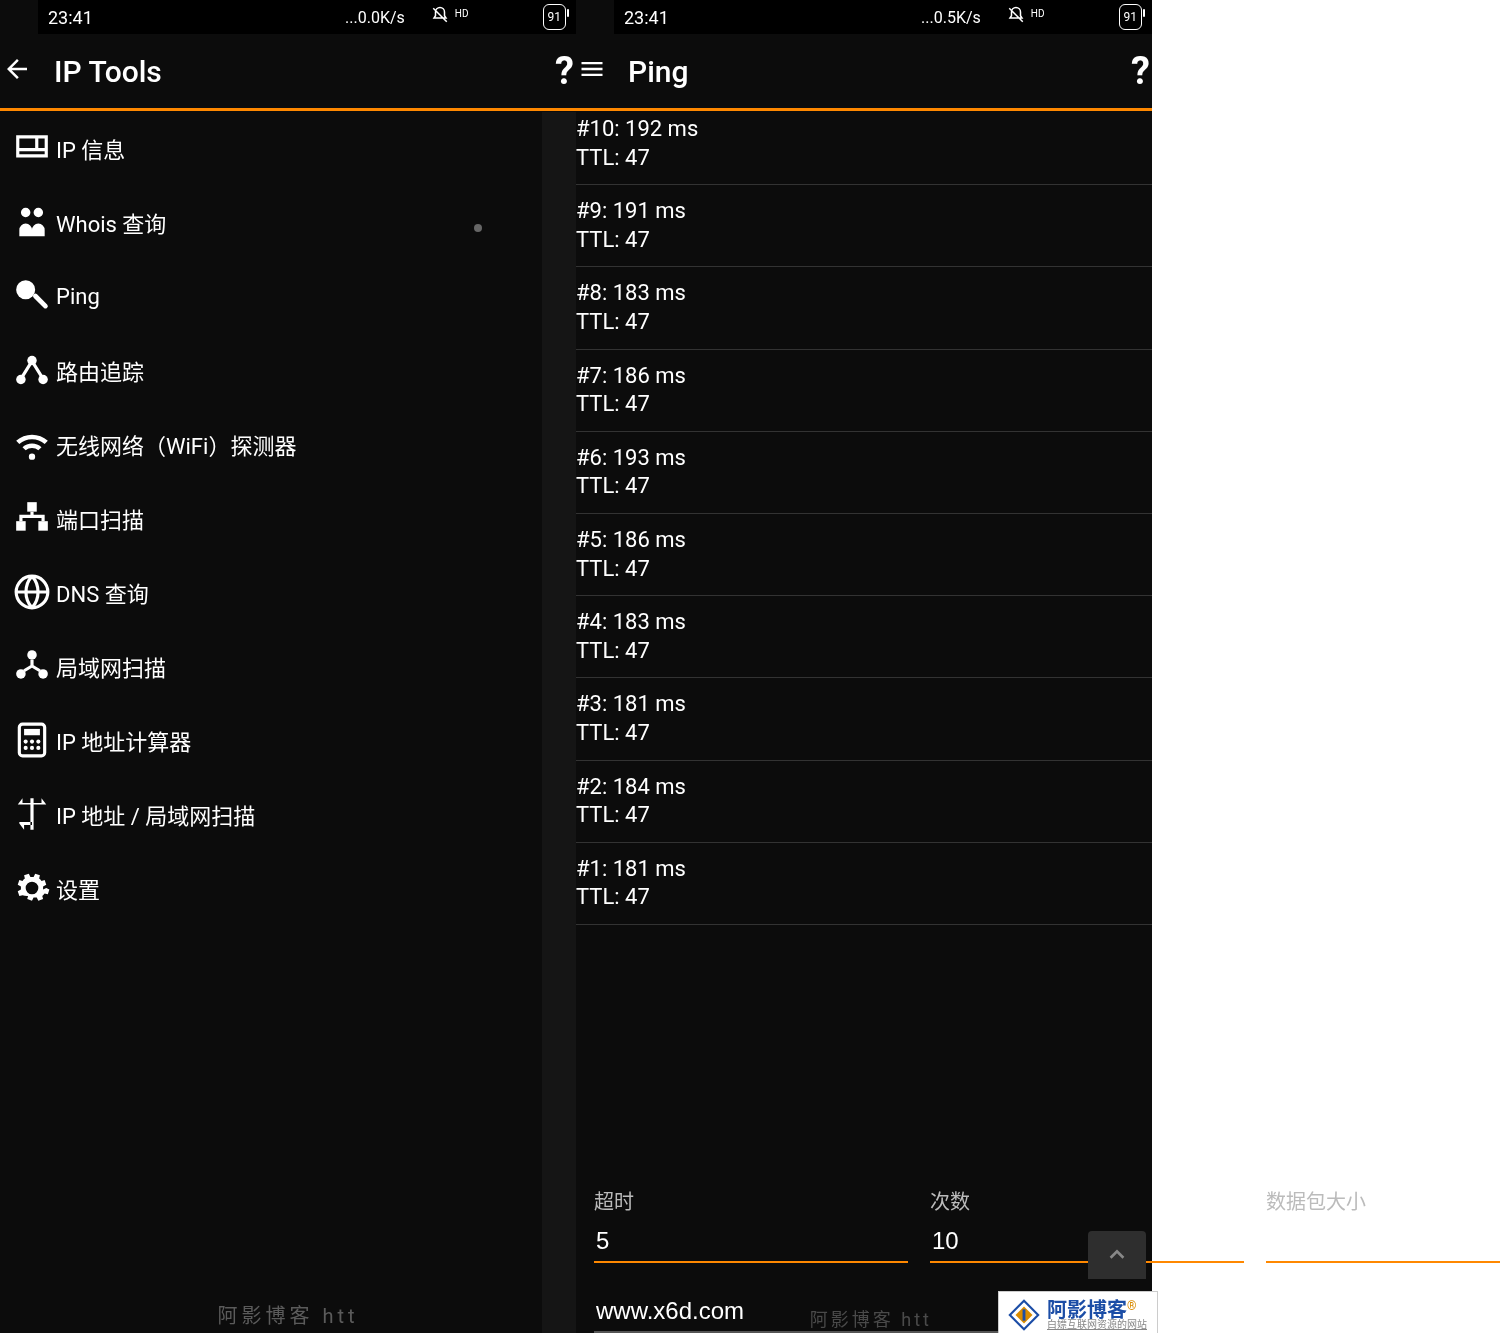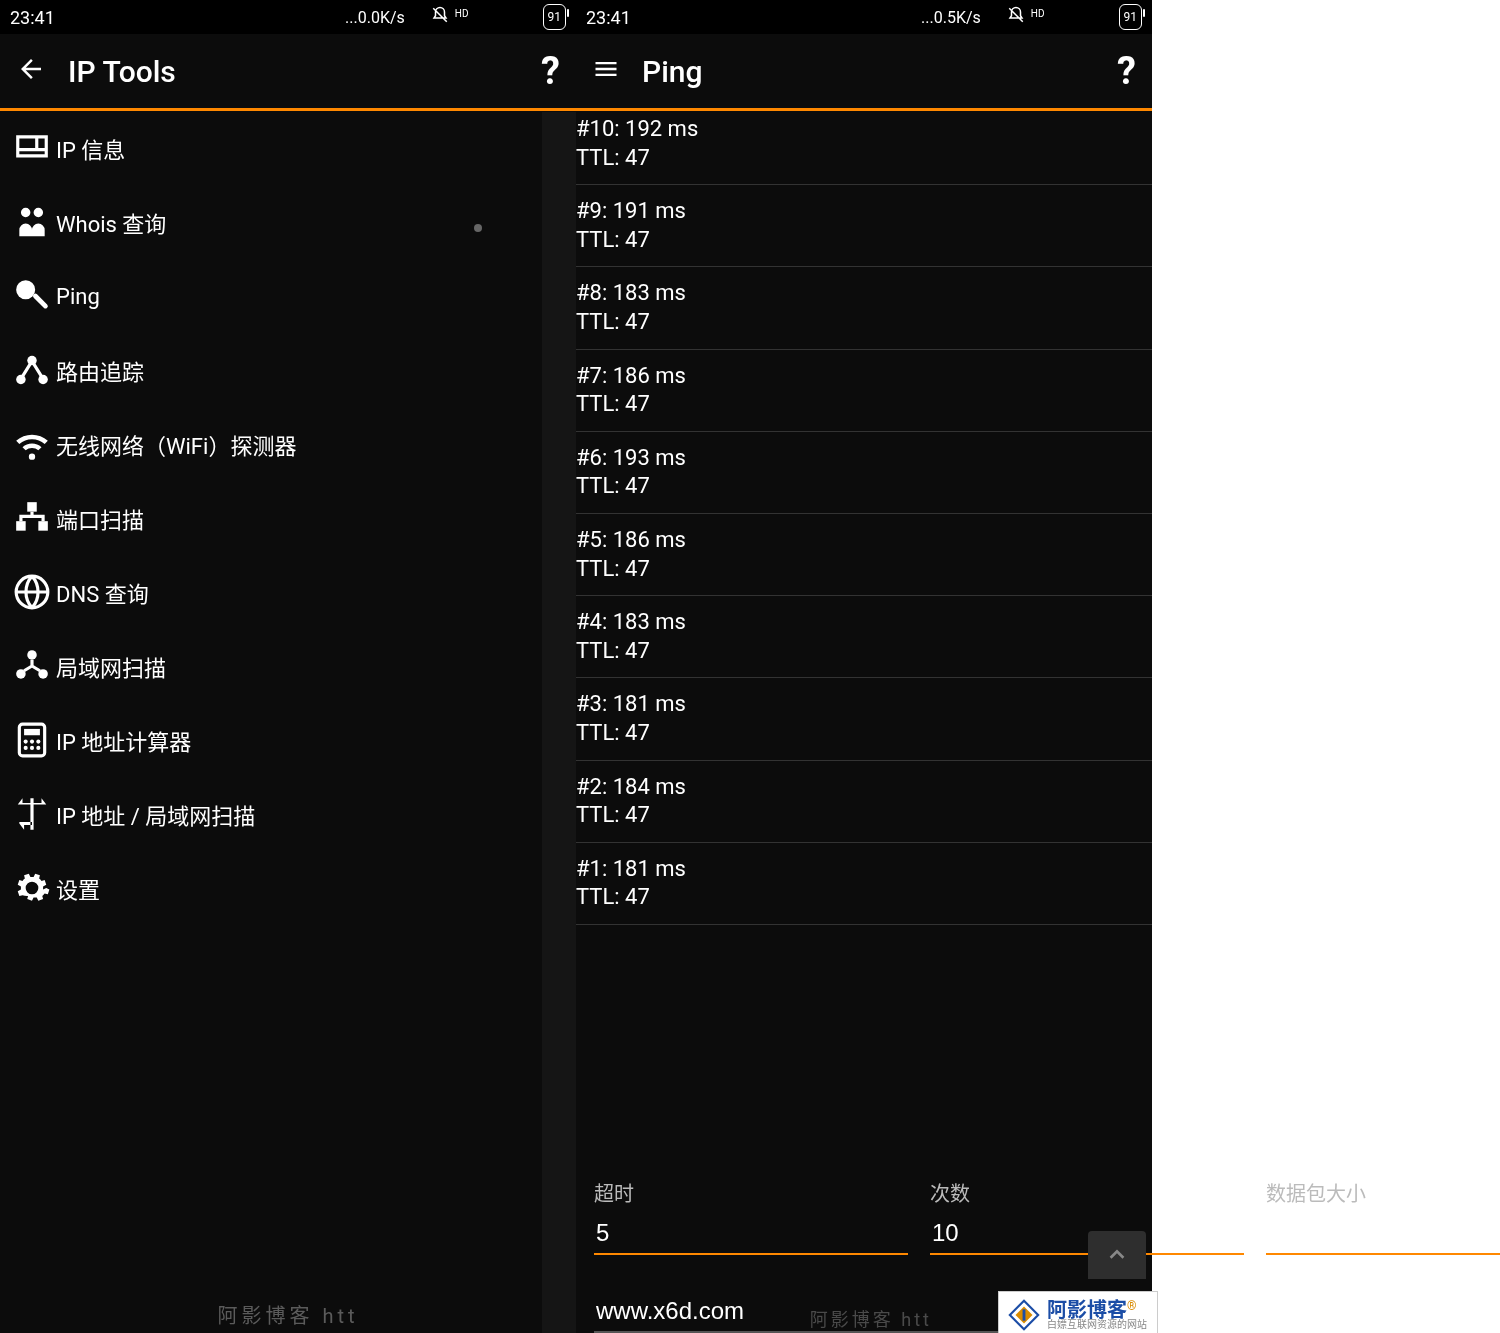--- a/index.html
+++ b/index.html
@@ -2,63 +2,63 @@
 <html><head>
 <meta charset="utf-8">
 <style>
   * { margin:0; padding:0; box-sizing:border-box; }
   body { background:#000; font-family: Roboto, "Noto Sans CJK SC", sans-serif; color:#fff; width:1500px; height:1333px; display:flex; overflow:hidden; }
   .phone { position:relative; height:100%; background:#0c0c0c; display:flex; flex-direction:column; }
   .left  { width:576px; }
   .right { width:576px; }
 
   
-  .statusbar { height:34px; display:flex; align-items:center; justify-content:space-between; padding:0 10px; font-size:18px; background:#000; }
+  .statusbar { height:34px; display:flex; align-items:center; justify-content:space-between; padding:0 10px; font-size:18px; background:#000;margin-left:38px; }
   .statusbar .icons { display:flex; align-items:center; gap:6px; font-size:16px; }
   .statusbar .speed { font-size:16px; }
   .batt { border:1.5px solid #fff; border-radius:6px; padding:12px 4px; font-size:12px; line-height:16px; height:18px; display:flex; align-items:center; position:relative; }
   .batt::after { content:""; position:absolute; right:-4px; top:4px; width:2px; height:8px; background:#fff; border-radius:1px; }
 
   
-  .appbar { height:74px; display:flex; align-items:center; padding:0 16px; gap:22px; background:#0c0c0c;justify-content:flex-end; }
+  .appbar { height:74px; display:flex; align-items:center; padding:0 2px; gap:22px; background:#0c0c0c;justify-content:flex-end; }
   .appbar .title { font-size:30px; font-weight:500; flex:1; }
   .appbar .help { font-size:38px; font-weight:700; }
   .accent-divider { height:3px; background:#ff8800; }
 
   
   .drawer-list { flex:1; overflow:hidden; }
   .menu-item { display:flex; align-items:center; gap:2px; height:74px; padding:0 10px; font-size:22px; }
   .menu-item .micon { width:44px; height:44px; display:flex; align-items:center; justify-content:center; }
   .menu-item .micon svg { fill:#fff; width:38px; height:38px; }
 
   
   .ping-list { flex:1; overflow:hidden; }
   .ping-row { border-bottom:1px solid #333; padding:12px 0; font-size:22px; line-height:1.3; }
   .ping-row:first-child { padding-top:4px; }
 
   
-  .inputs { padding:10px 18px 0 18px; display:flex; flex-direction:column; gap:16px; }
+  .inputs { padding:10px 18px 0 18px; display:flex; flex-direction:column; gap:8px; }
   .row3 { display:flex; gap:22px; }
   .field { display:flex; flex-direction:column; flex:1; }
   .field.wide { flex:2; }
   .field label { color:#bbb; font-size:20px; margin-bottom:8px; }
   .field input { background:transparent; border:none; border-bottom:2px solid #ff8800; color:#fff; font-size:24px; padding:4px 2px 6px 2px; outline:none; }
   .host-row input { background:transparent; border:none; border-bottom:2px solid #555; color:#fff; font-size:24px; padding:6px 2px; width:100%; outline:none; }
 
   
   .upbtn { position:absolute; right:6px; bottom:54px; width:58px; height:48px; background:#2e2e2e; border-radius:4px 4px 0 0; display:flex; align-items:center; justify-content:center; }
   .upbtn svg { fill:#888; width:22px; height:22px; }
 
   
   .watermark { position:absolute; right:-6px; bottom:-6px; background:#fff; color:#000; padding:6px 10px 6px 8px; display:flex; align-items:center; gap:6px; border:1px solid #ccc; }
   .watermark .logo { width:34px; height:34px; }
   .watermark .txt { display:flex; flex-direction:column; line-height:1; }
   .watermark .big { font-size:20px; font-weight:700; color:#1b4da6; }
   .watermark .reg { color:#d98b00; font-size:12px; vertical-align:top; }
-  .watermark .small { font-size:10px; color:#888; }
+  .watermark .small { font-size:10px; color:#888;text-decoration:underline; }
   .ghost-text { position:absolute; bottom:4px; left:0; right:0; text-align:center; color:#5b5b5b; font-size:20px; letter-spacing:4px; pointer-events:none; }
   .ghost-text2 { position:absolute; bottom:2px; right:220px; color:#4a4a4a; font-size:18px; letter-spacing:3px; pointer-events:none; }
 
   
   .dim-strip { position:absolute; right:0; top:112px; bottom:0; width:34px; background:rgba(30,30,30,0.5); }
   .dim-dot { position:absolute; right:94px; top:224px; width:8px; height:8px; border-radius:50%; background:#666; }
 
   .gap { width:348px; background:#fff; }
 </style>
 </head>

